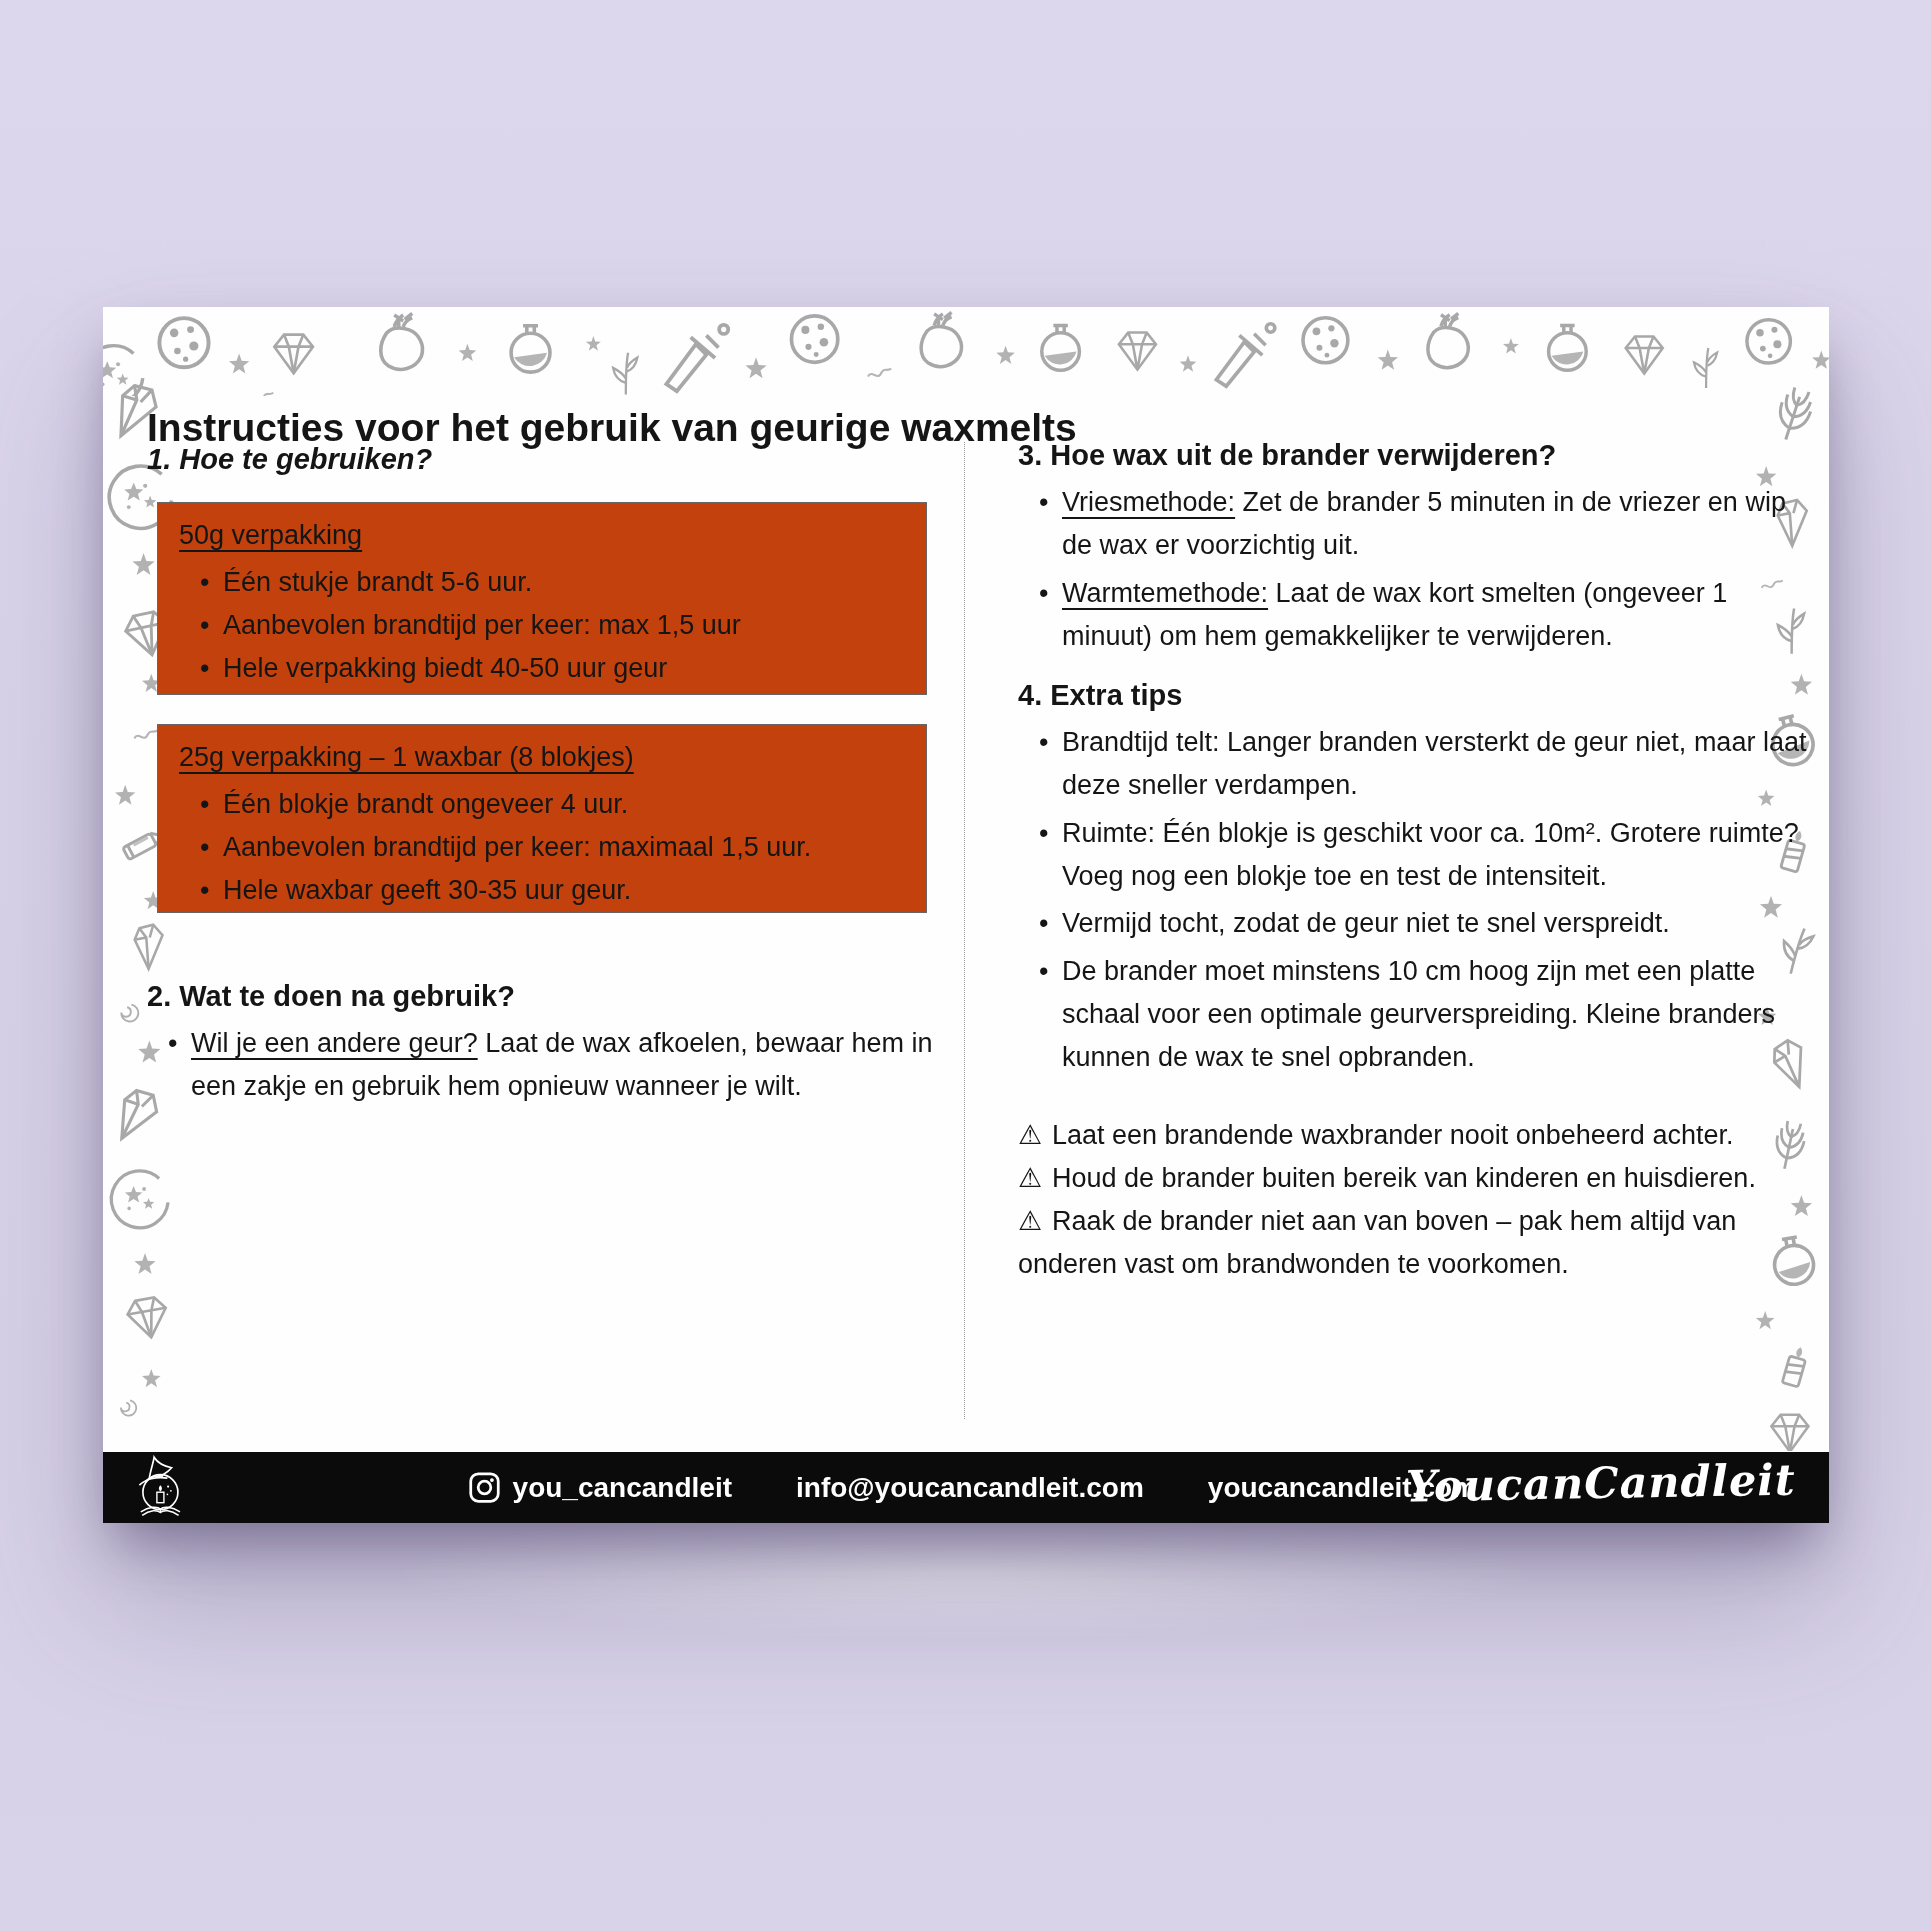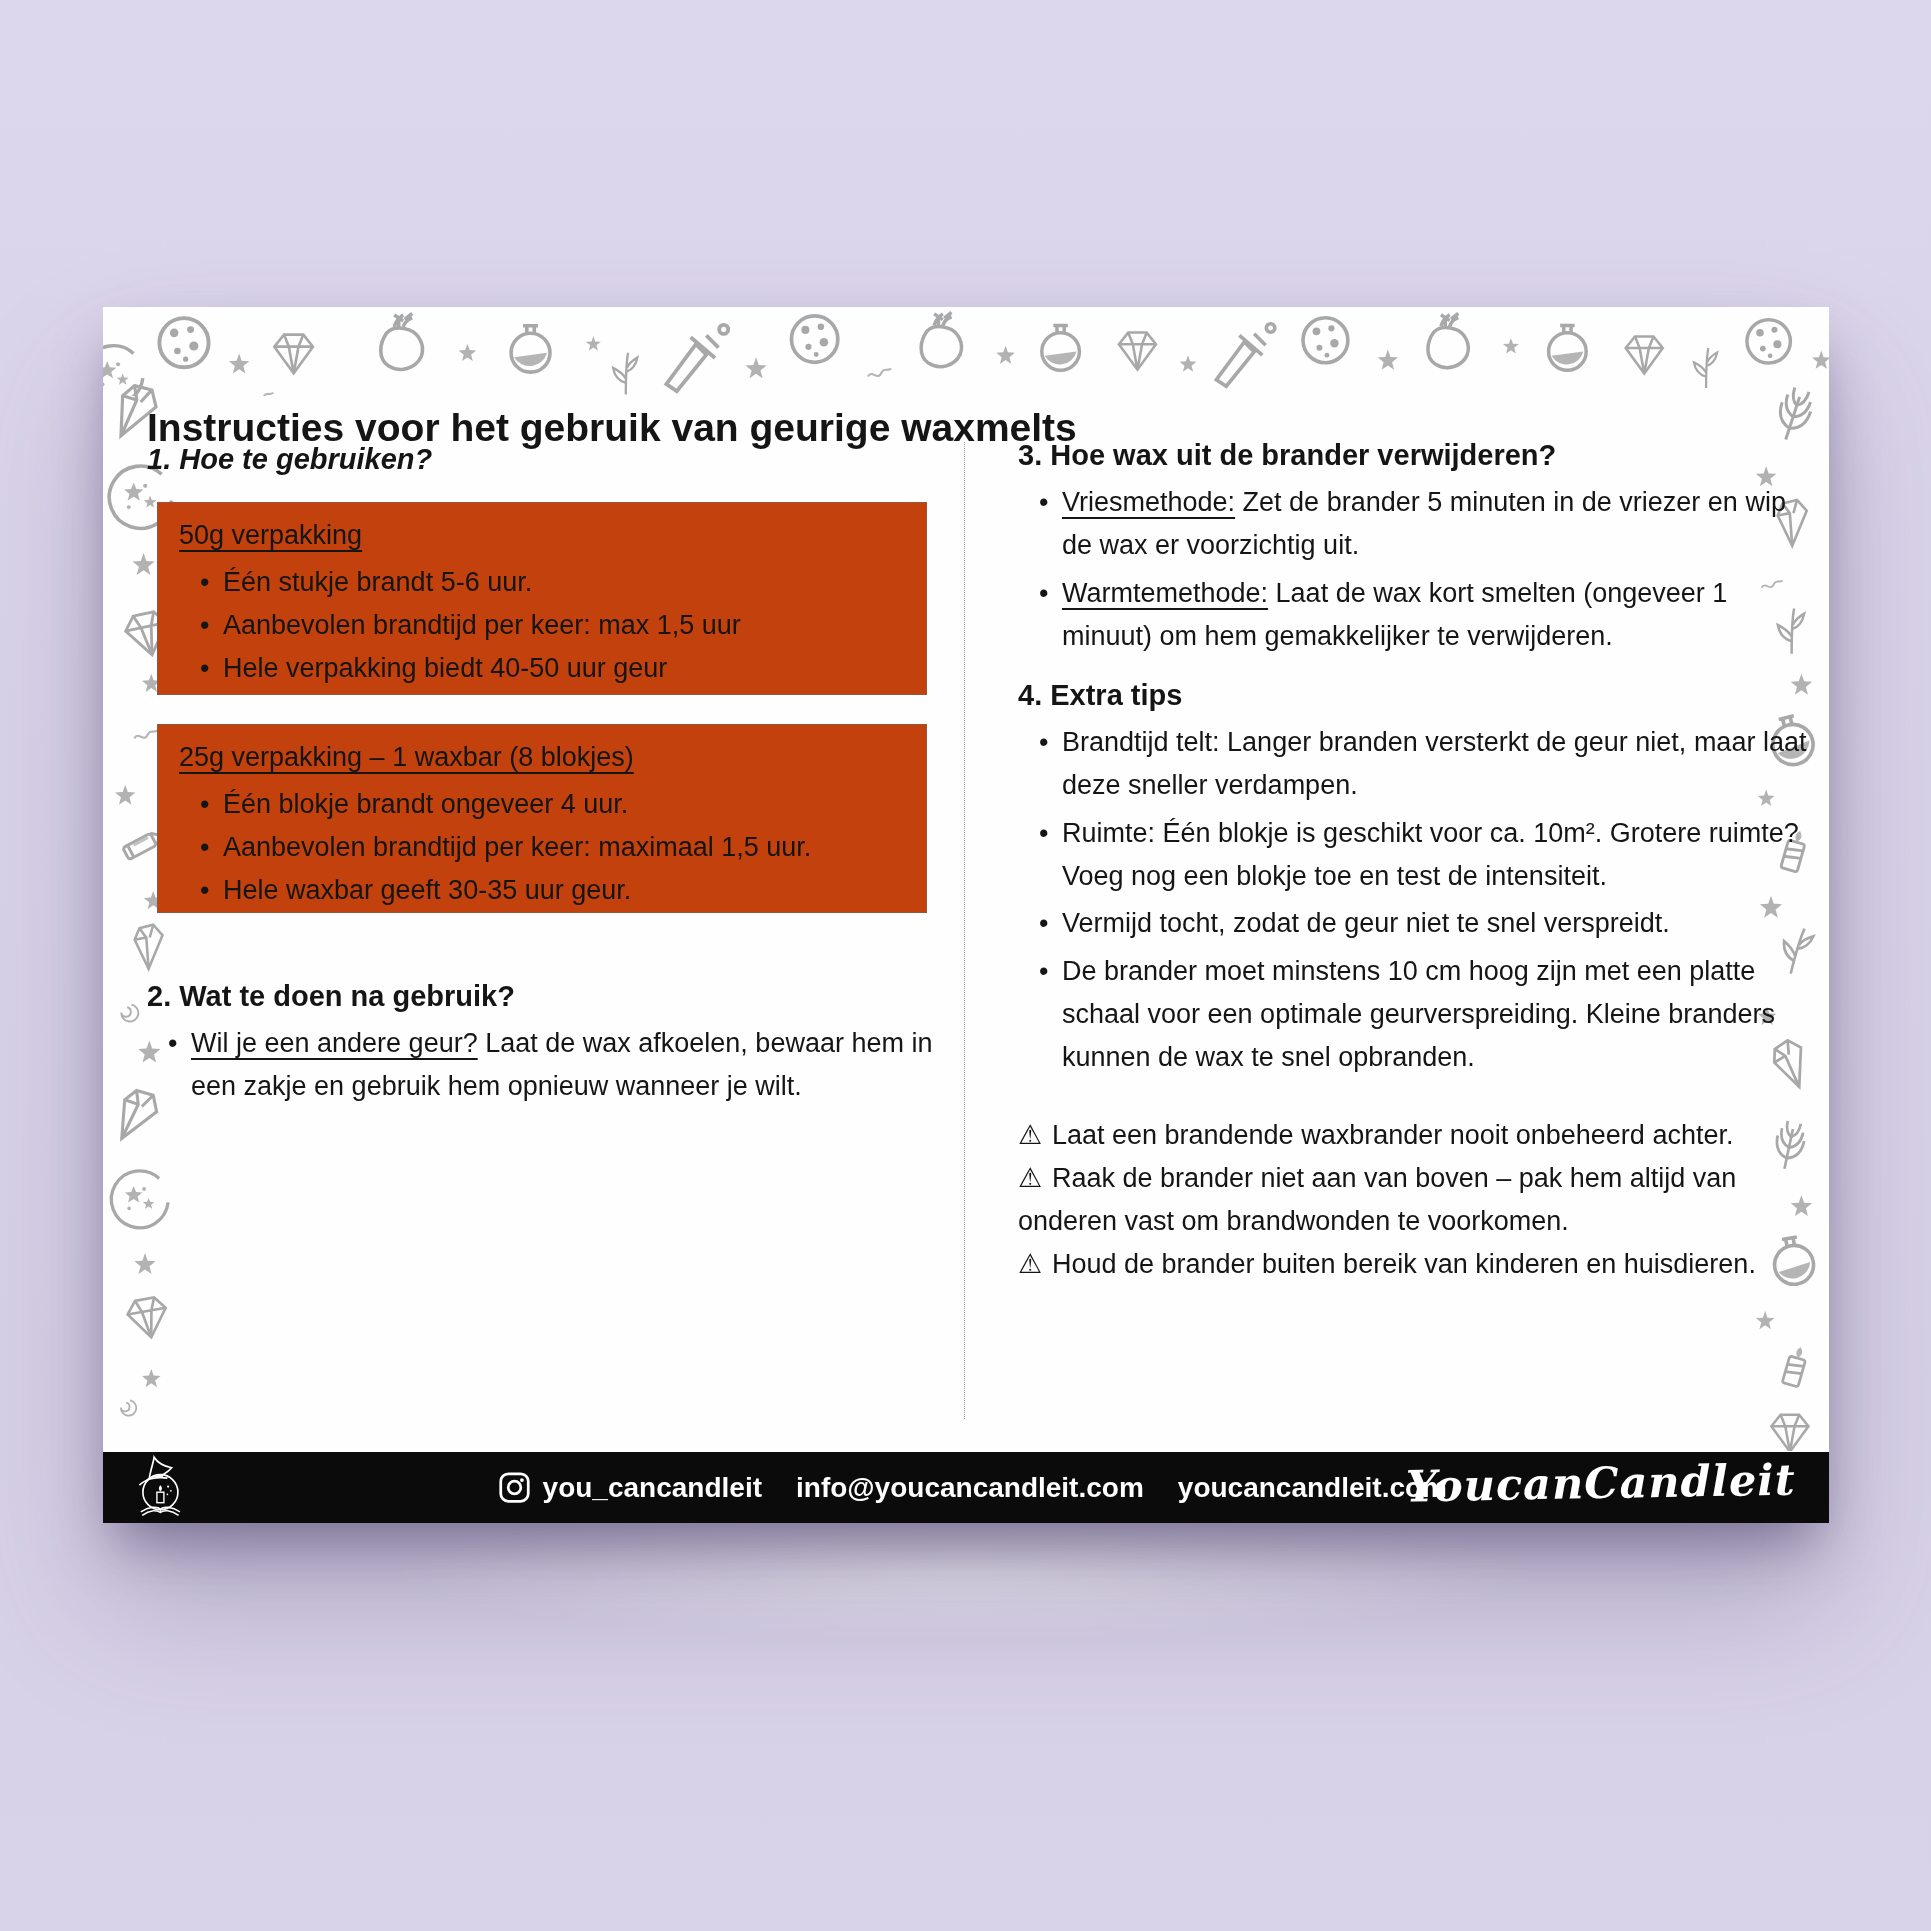--- a/index.html
+++ b/index.html
@@ -58,21 +58,21 @@
   .warnings{left:915px;top:807px;width:790px;}
   .warn{margin:0;}
   .warn-icon{display:inline-block;margin-right:9.7px;}
   .footer{
     position:absolute;left:0;bottom:0;width:1726px;height:71px;background:#0b0b0b;
     display:flex;align-items:center;color:#fff;
   }
   .f-logo{position:absolute;left:21px;top:1px;width:70px;height:70px;}
   .f-center{
     position:absolute;left:290px;width:1159px;height:71px;display:flex;align-items:center;
-    justify-content:center;gap:34px;font-size:28px;font-weight:bold;white-space:nowrap;
+    justify-content:center;gap:64px;font-size:28px;font-weight:bold;white-space:nowrap;
   }
   .f-ig{display:flex;align-items:center;gap:11.6px;}
   .f-brand{
     position:absolute;right:33px;top:5.8px;font-family:"DejaVu Serif","Liberation Serif",serif;
     font-style:italic;font-weight:bold;font-size:43px;letter-spacing:1px;transform:rotate(-1deg);
   }
   svg.strip{display:block;width:100%;height:100%;}
 </style>
 </head>
 <body>
@@ -286,22 +286,22 @@
     <ul class="blist gapped">
       <li><span>Brandtijd telt: Langer branden versterkt de geur niet, maar laat deze sneller verdampen.</span></li>
       <li><span>Ruimte: Één blokje is geschikt voor ca. 10m². Grotere ruimte? Voeg nog een blokje toe en test de intensiteit.</span></li>
       <li><span>Vermijd tocht, zodat de geur niet te snel verspreidt.</span></li>
       <li><span>De brander moet minstens 10 cm hoog zijn met een platte schaal voor een optimale geurverspreiding. Kleine branders kunnen de wax te snel opbranden.</span></li>
     </ul>
   </div>
 
   <div class="sec warnings">
     <p class="warn"><span class="warn-icon">⚠</span><span>Laat een brandende waxbrander nooit onbeheerd achter.</span></p>
+    <p class="warn"><span class="warn-icon">⚠</span><span>Houd de brander buiten bereik van kinderen en huisdieren.</span></p>
     <p class="warn"><span class="warn-icon">⚠</span><span>Raak de brander niet aan van boven – pak hem altijd van onderen vast om brandwonden te voorkomen.</span></p>
-    <p class="warn"><span class="warn-icon">⚠</span><span>Houd de brander buiten bereik van kinderen en huisdieren.</span></p>
   </div>
 
   <div class="footer">
     <svg class="f-logo" viewBox="0 0 100 100">
       <circle cx="52" cy="56" r="25" fill="none" stroke="#fff" stroke-width="2.4"></circle>
       <path d="M30 42 C36 34 46 32 56 33" fill="none" stroke="#fff" stroke-width="2.4"></path>
       <path d="M22 46 C30 38 46 33 62 36" fill="none" stroke="#fff" stroke-width="2.4"></path>
       <path d="M36 37 C38 24 42 14 43 6 C48 14 58 19 68 21 C62 28 52 33 45 35" fill="none" stroke="#fff" stroke-width="2.4"></path>
       <rect x="47" y="56" width="10" height="15" fill="none" stroke="#fff" stroke-width="2"></rect>
       <path d="M52 46 C55 49 55 52 52 55 C49 52 49 49 52 46 Z" fill="#fff"></path>

